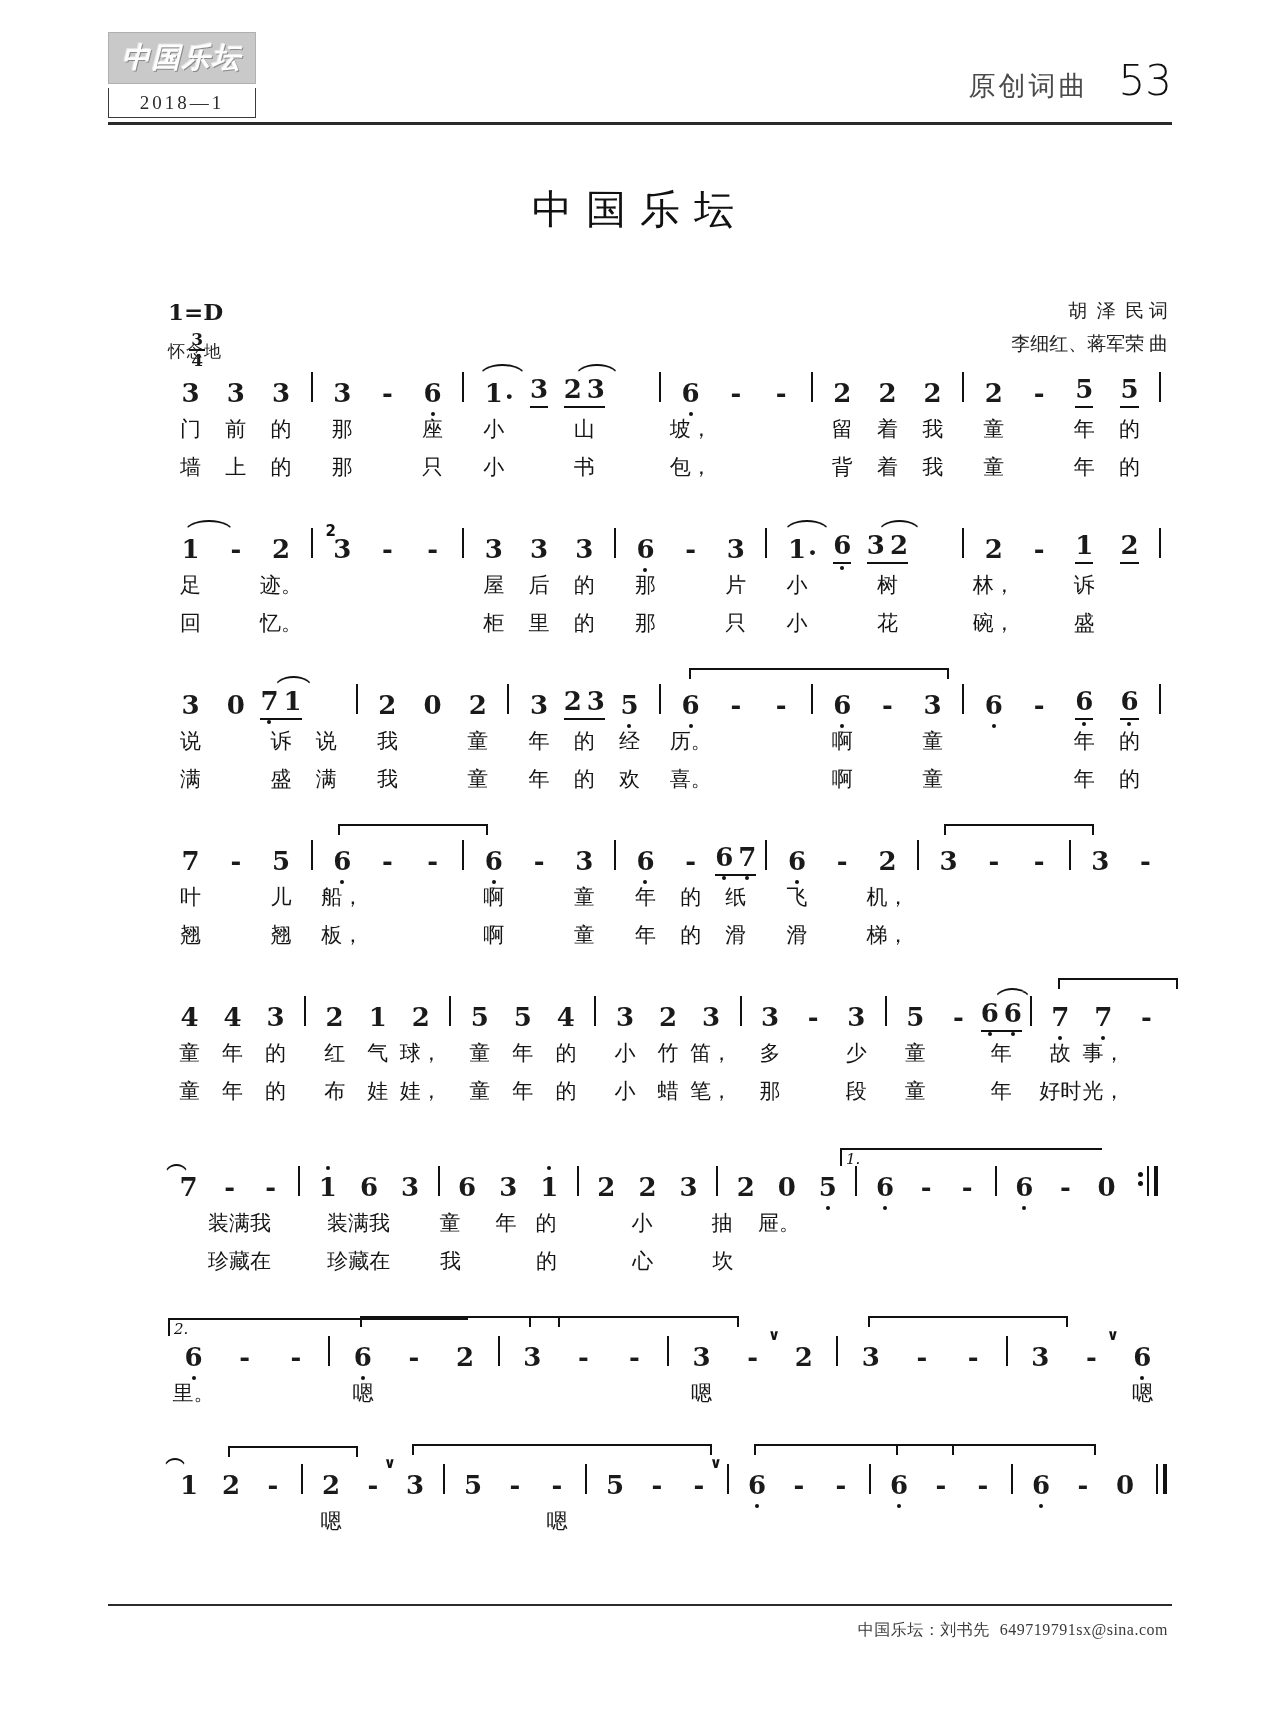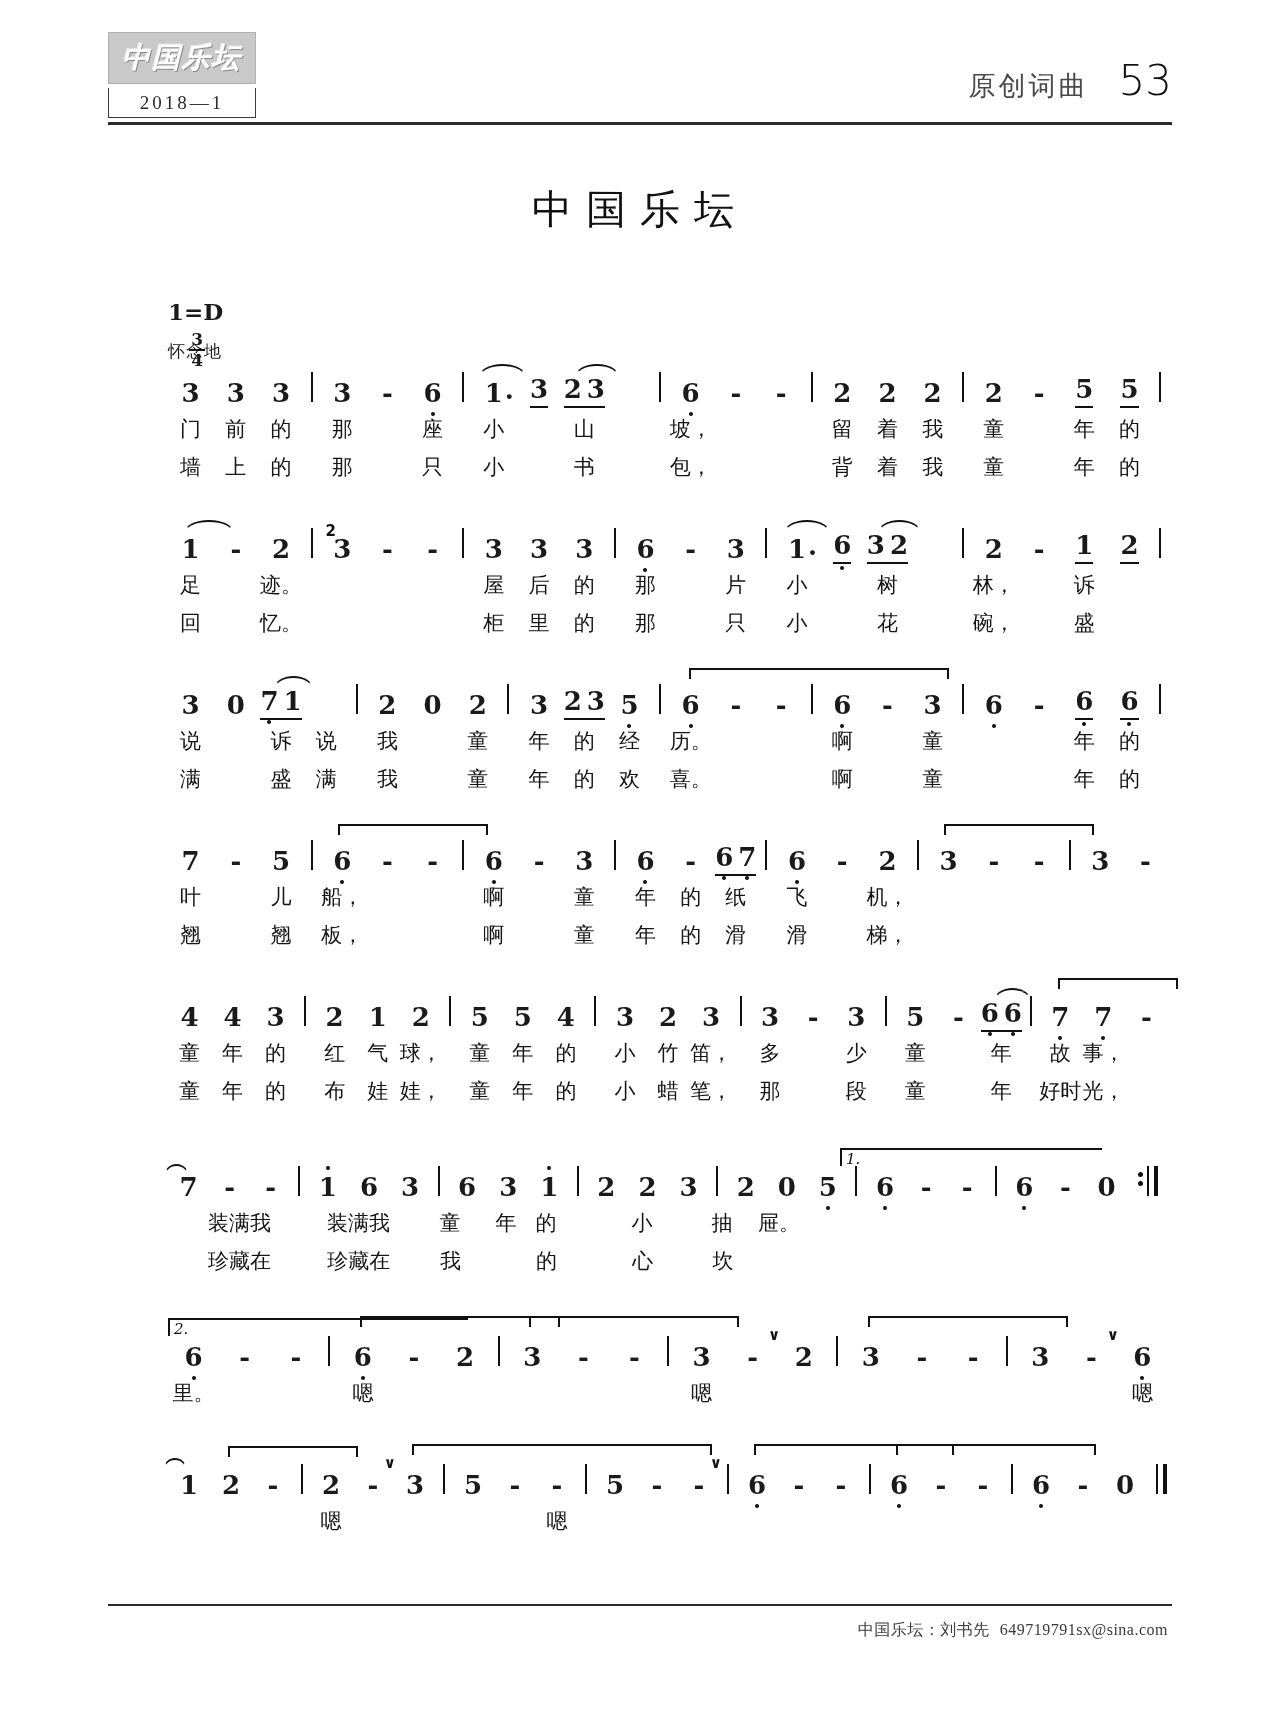--- a/index.html
+++ b/index.html
@@ -268,20 +268,24 @@
 
 <div class="meta">
   <div class="keysig">
     <span>1=D</span>
     <span class="frac">
       <span class="num">3</span>
       <span class="den">4</span>
     </span>
   </div>
   <div class="expression">怀念地</div>
+  <div class="credits">
+    <div class="line">胡  泽  民 词</div>
+    <div class="line">李细红、蒋军荣 曲</div>
+  </div>
 </div>
 
 <div class="score">
 
   <div class="system">
     <div class="noterow">
       <div class="nrow-inner">
         <div class="cell">
             <span class="nt">3</span>
           </div>

